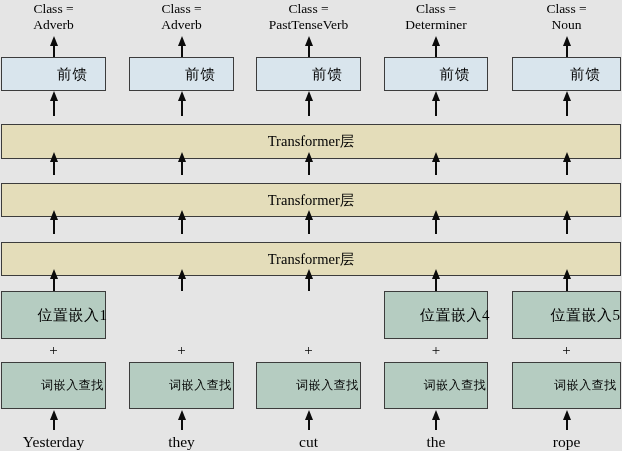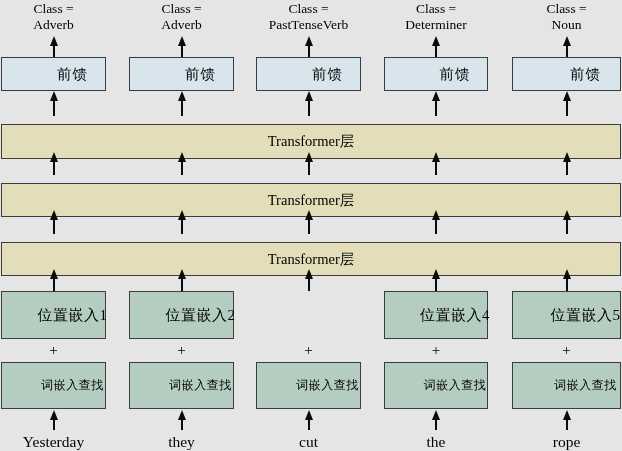--- a/index.html
+++ b/index.html
@@ -260,21 +260,20 @@
         <div class="stem"></div>
       </div>
     <div class="arrow c4">
         <div class="head"></div>
         <div class="stem"></div>
       </div>
   </div>
 
   <div class="row row-pos">
     <div class="colbox fillbox pos-cell b0">位置嵌入1</div>
-    <div class="colbox fillbox pos-cell b1">位置嵌入2</div>
     <div class="colbox fillbox pos-cell b3">位置嵌入4</div>
     <div class="colbox fillbox pos-cell b4">位置嵌入5</div>
   </div>
 
   <div class="row row-plus">
     <div class="plus-cell c0">+</div>
     <div class="plus-cell c1">+</div>
     <div class="plus-cell c2">+</div>
     <div class="plus-cell c3">+</div>
     <div class="plus-cell c4">+</div>

